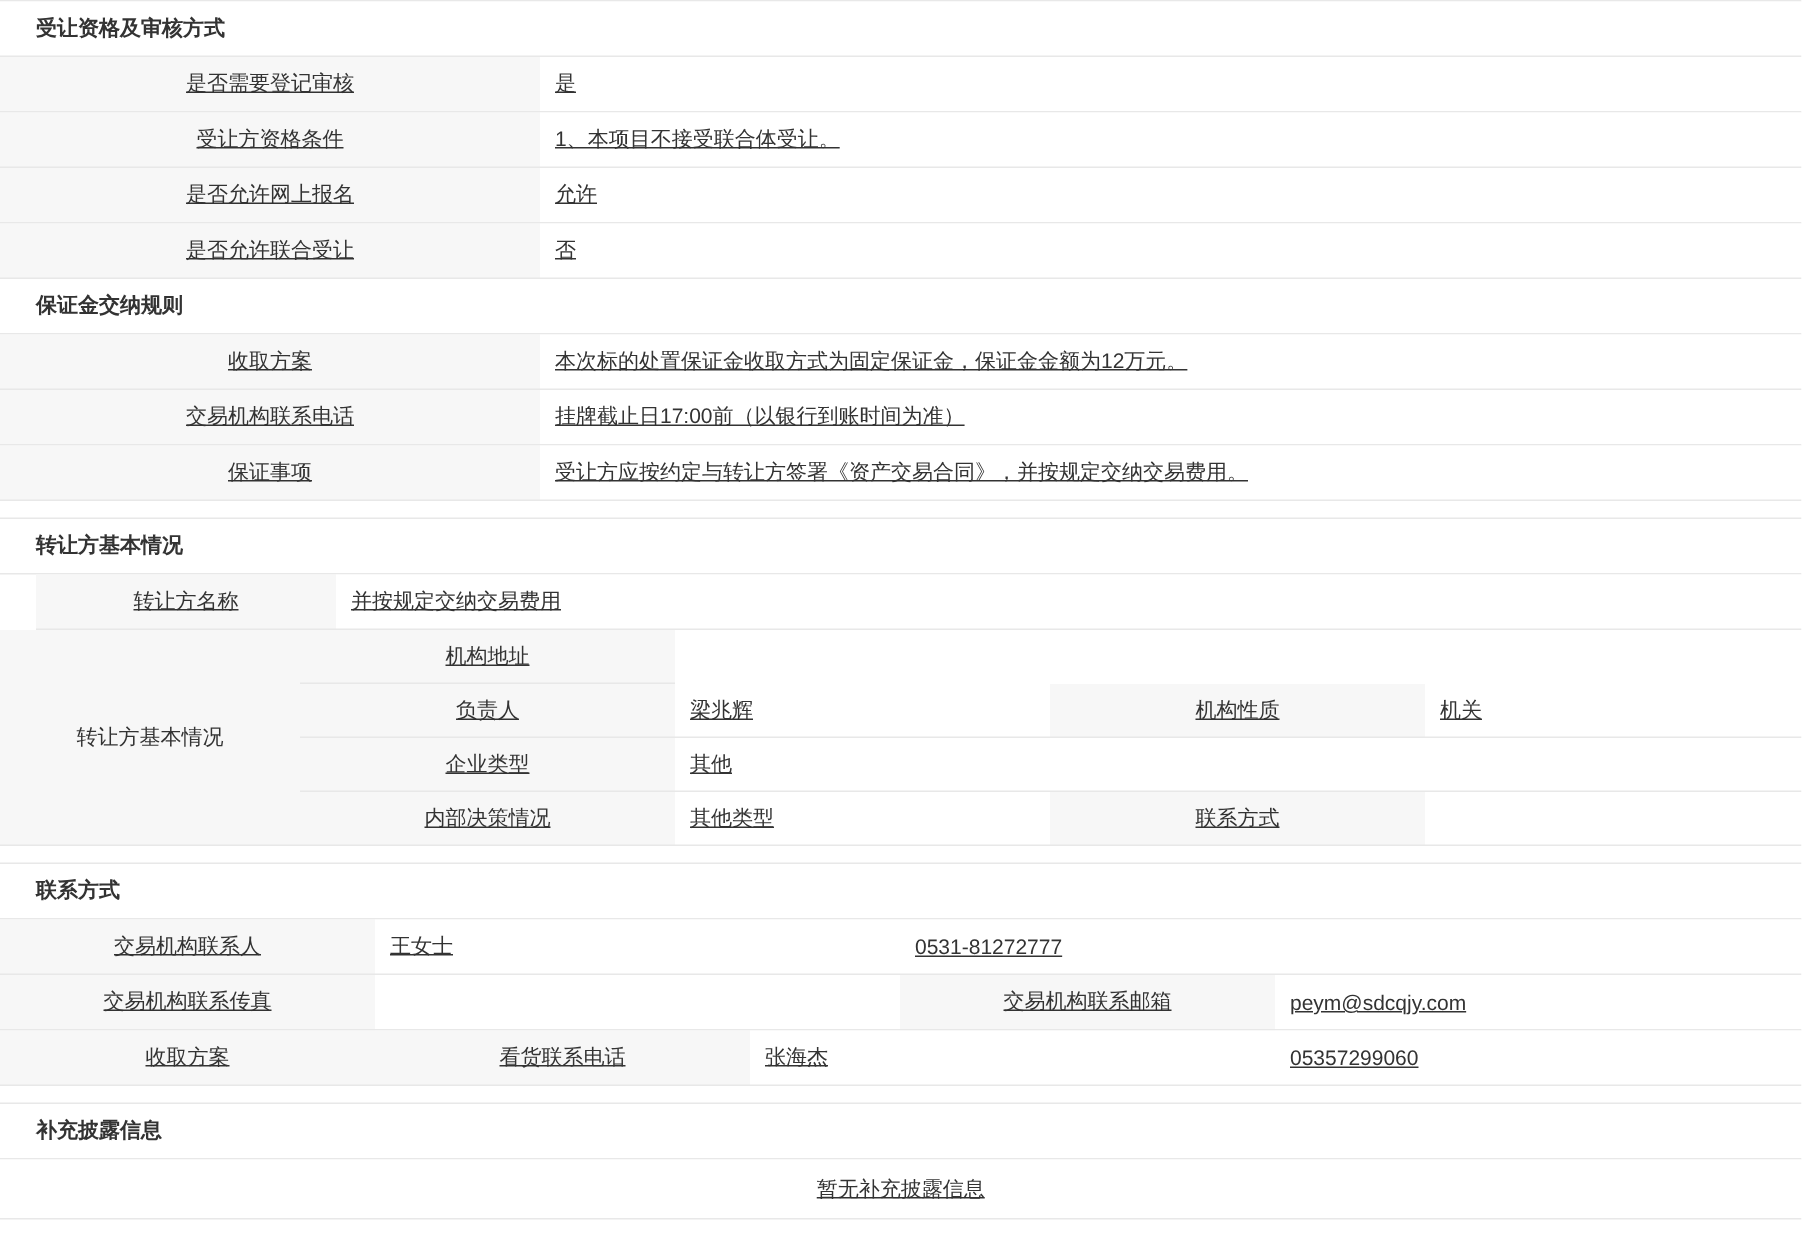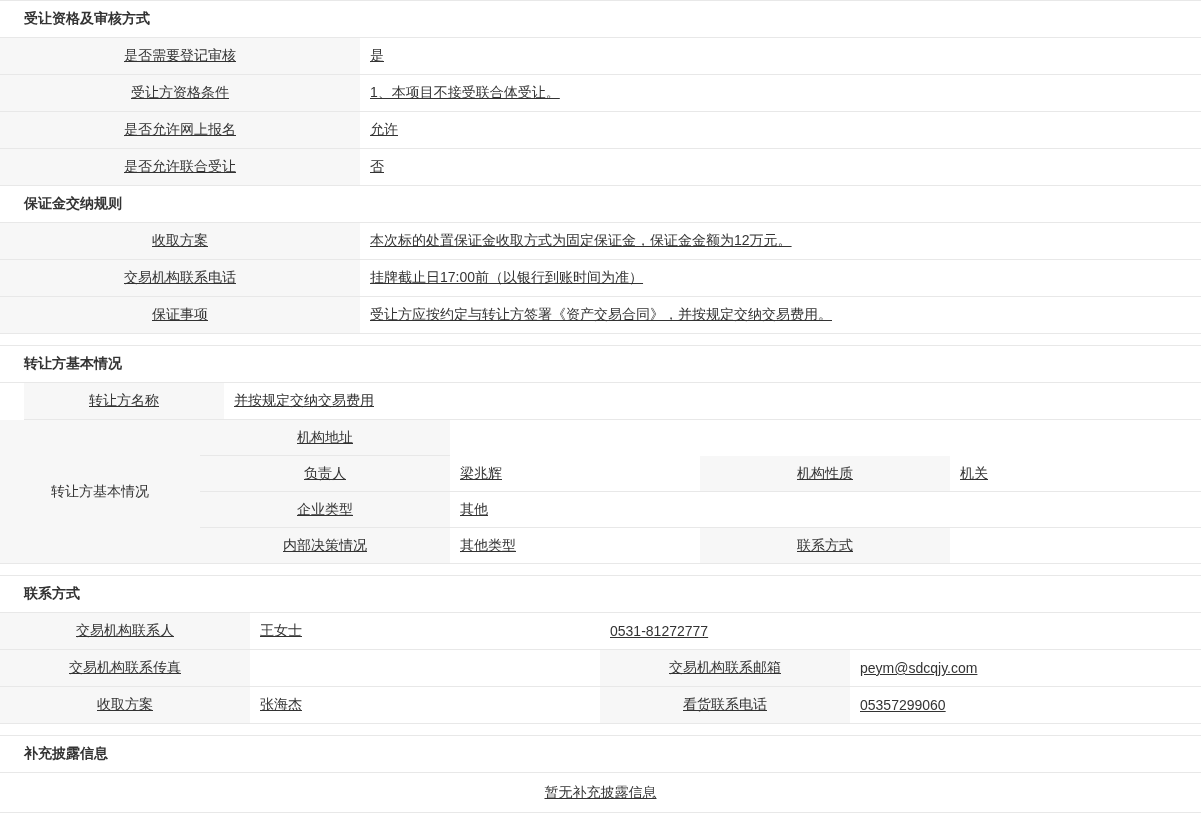--- a/index.html
+++ b/index.html
@@ -127,22 +127,22 @@
       <div class="cell value">0531-81272777</div>
     </div>
     <div class="row">
       <div class="cell label w250">交易机构联系传真</div>
       <div class="cell value vfix350"></div>
       <div class="cell label w250">交易机构联系邮箱</div>
       <div class="cell value">peym@sdcqjy.com</div>
     </div>
     <div class="row">
       <div class="cell label w250">收取方案</div>
+      <div class="cell label w250">看货联系电话</div>
       <div class="cell value vfix350">张海杰</div>
-      <div class="cell label w250">看货联系电话</div>
       <div class="cell value">05357299060</div>
     </div>
   </section>
 
   <div class="sec-gap"></div>
 
   <section class="sec">
     <div class="sec-header">补充披露信息</div>
     <div class="row h40 center-row">
       <div class="cell value">暂无补充披露信息</div>

